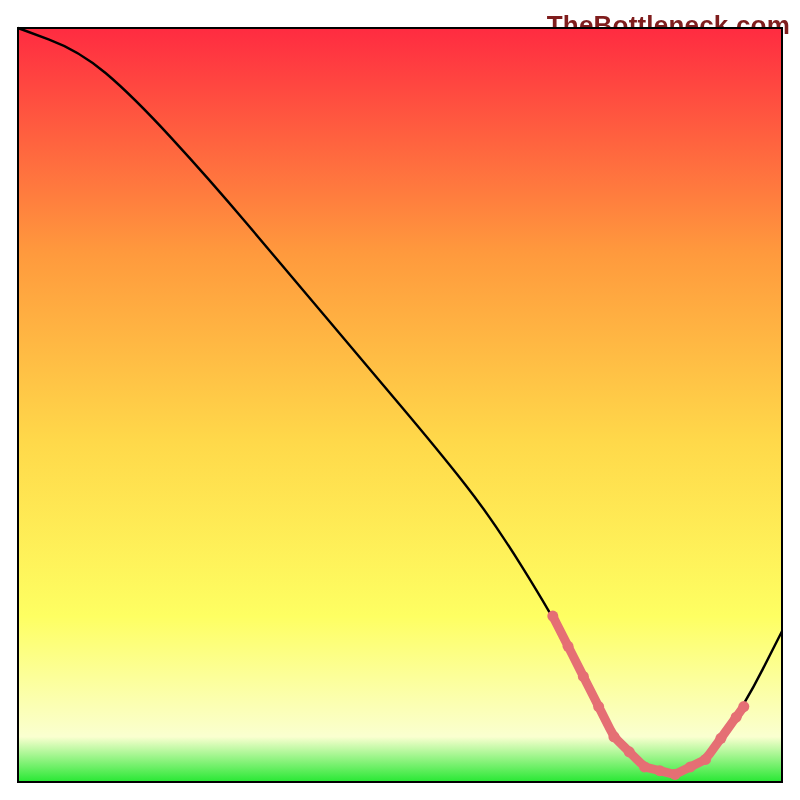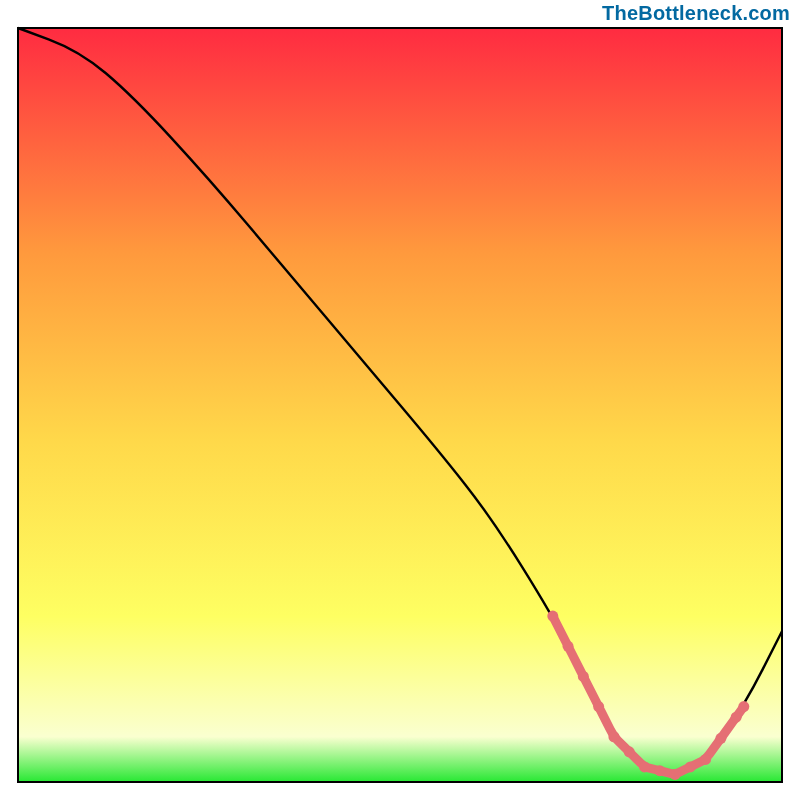--- a/index.html
+++ b/index.html
@@ -11,25 +11,25 @@
     font-family: Arial, Helvetica, sans-serif;
     overflow: hidden;
   }
   .stage {
     position: relative;
     width: 800px;
     height: 800px;
   }
   .watermark {
     position: absolute;
-    top: 2px;
+    top: 10px;
     right: 10px;
-    font-size: 20px;
+    font-size: 26px;
     font-weight: 600;
-    color: #0369a1;
+    color: #7f1d1d;
     letter-spacing: 0.2px;
   }
   svg.chart {
     position: absolute;
     left: 0;
     top: 0;
     width: 800px;
     height: 800px;
     display: block;
   }

